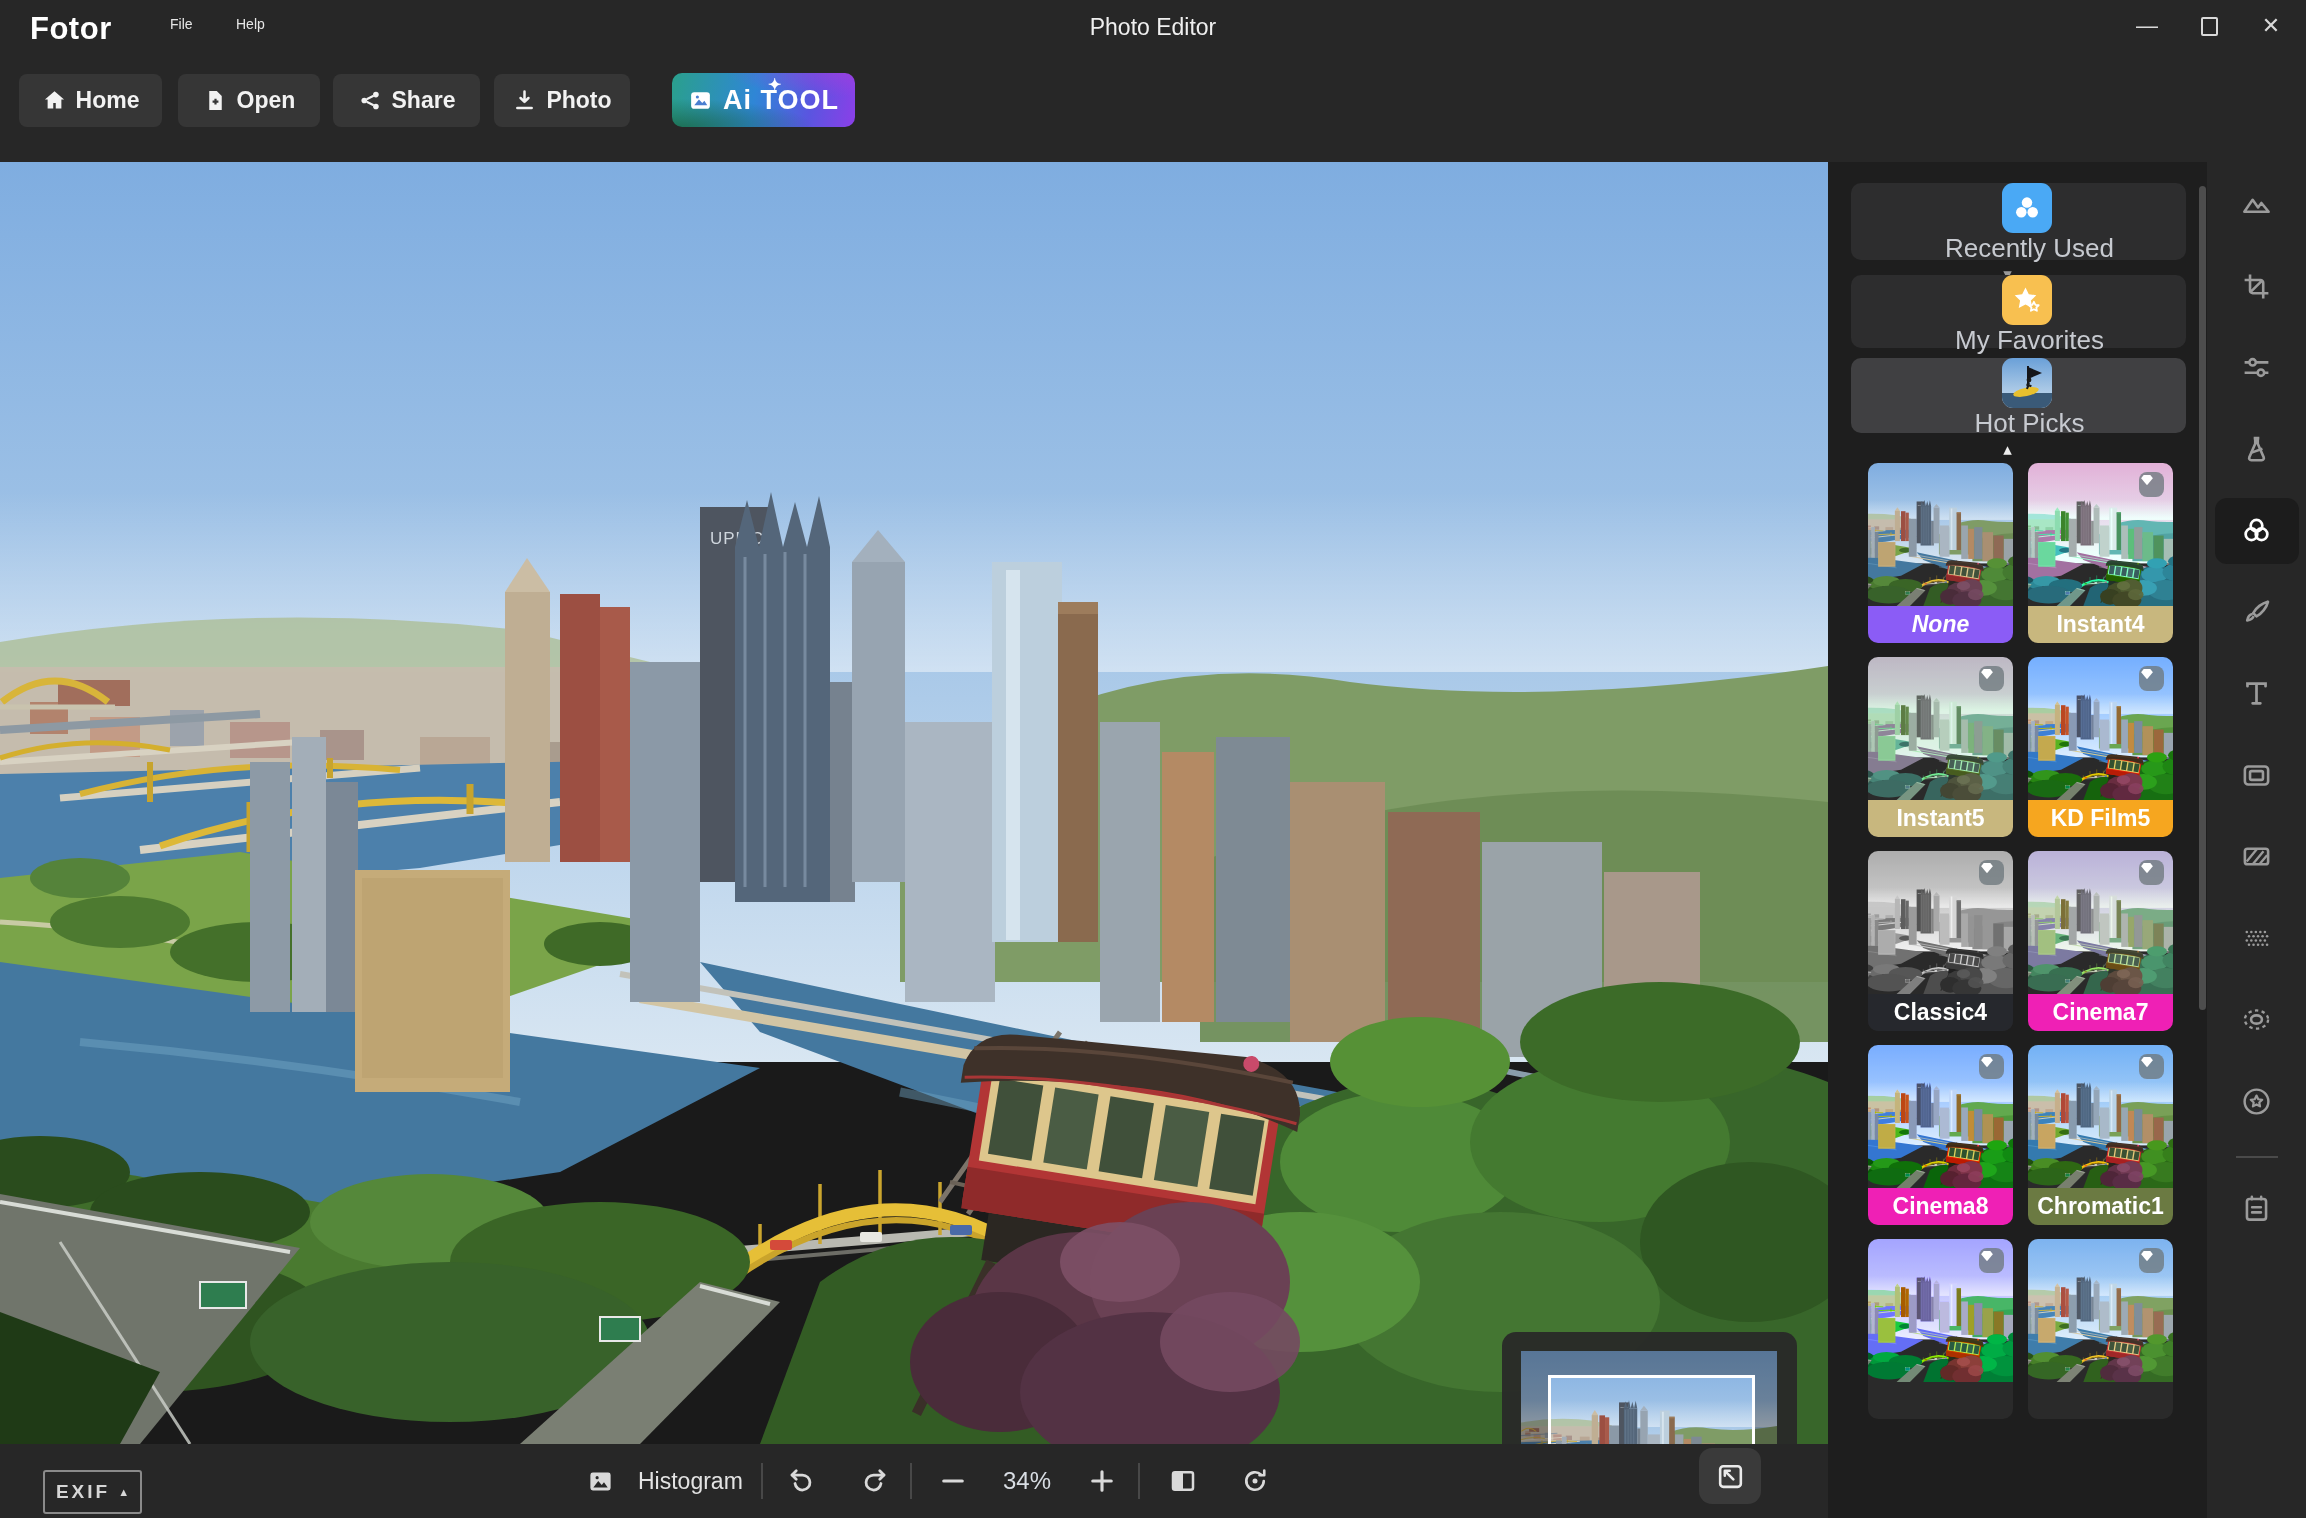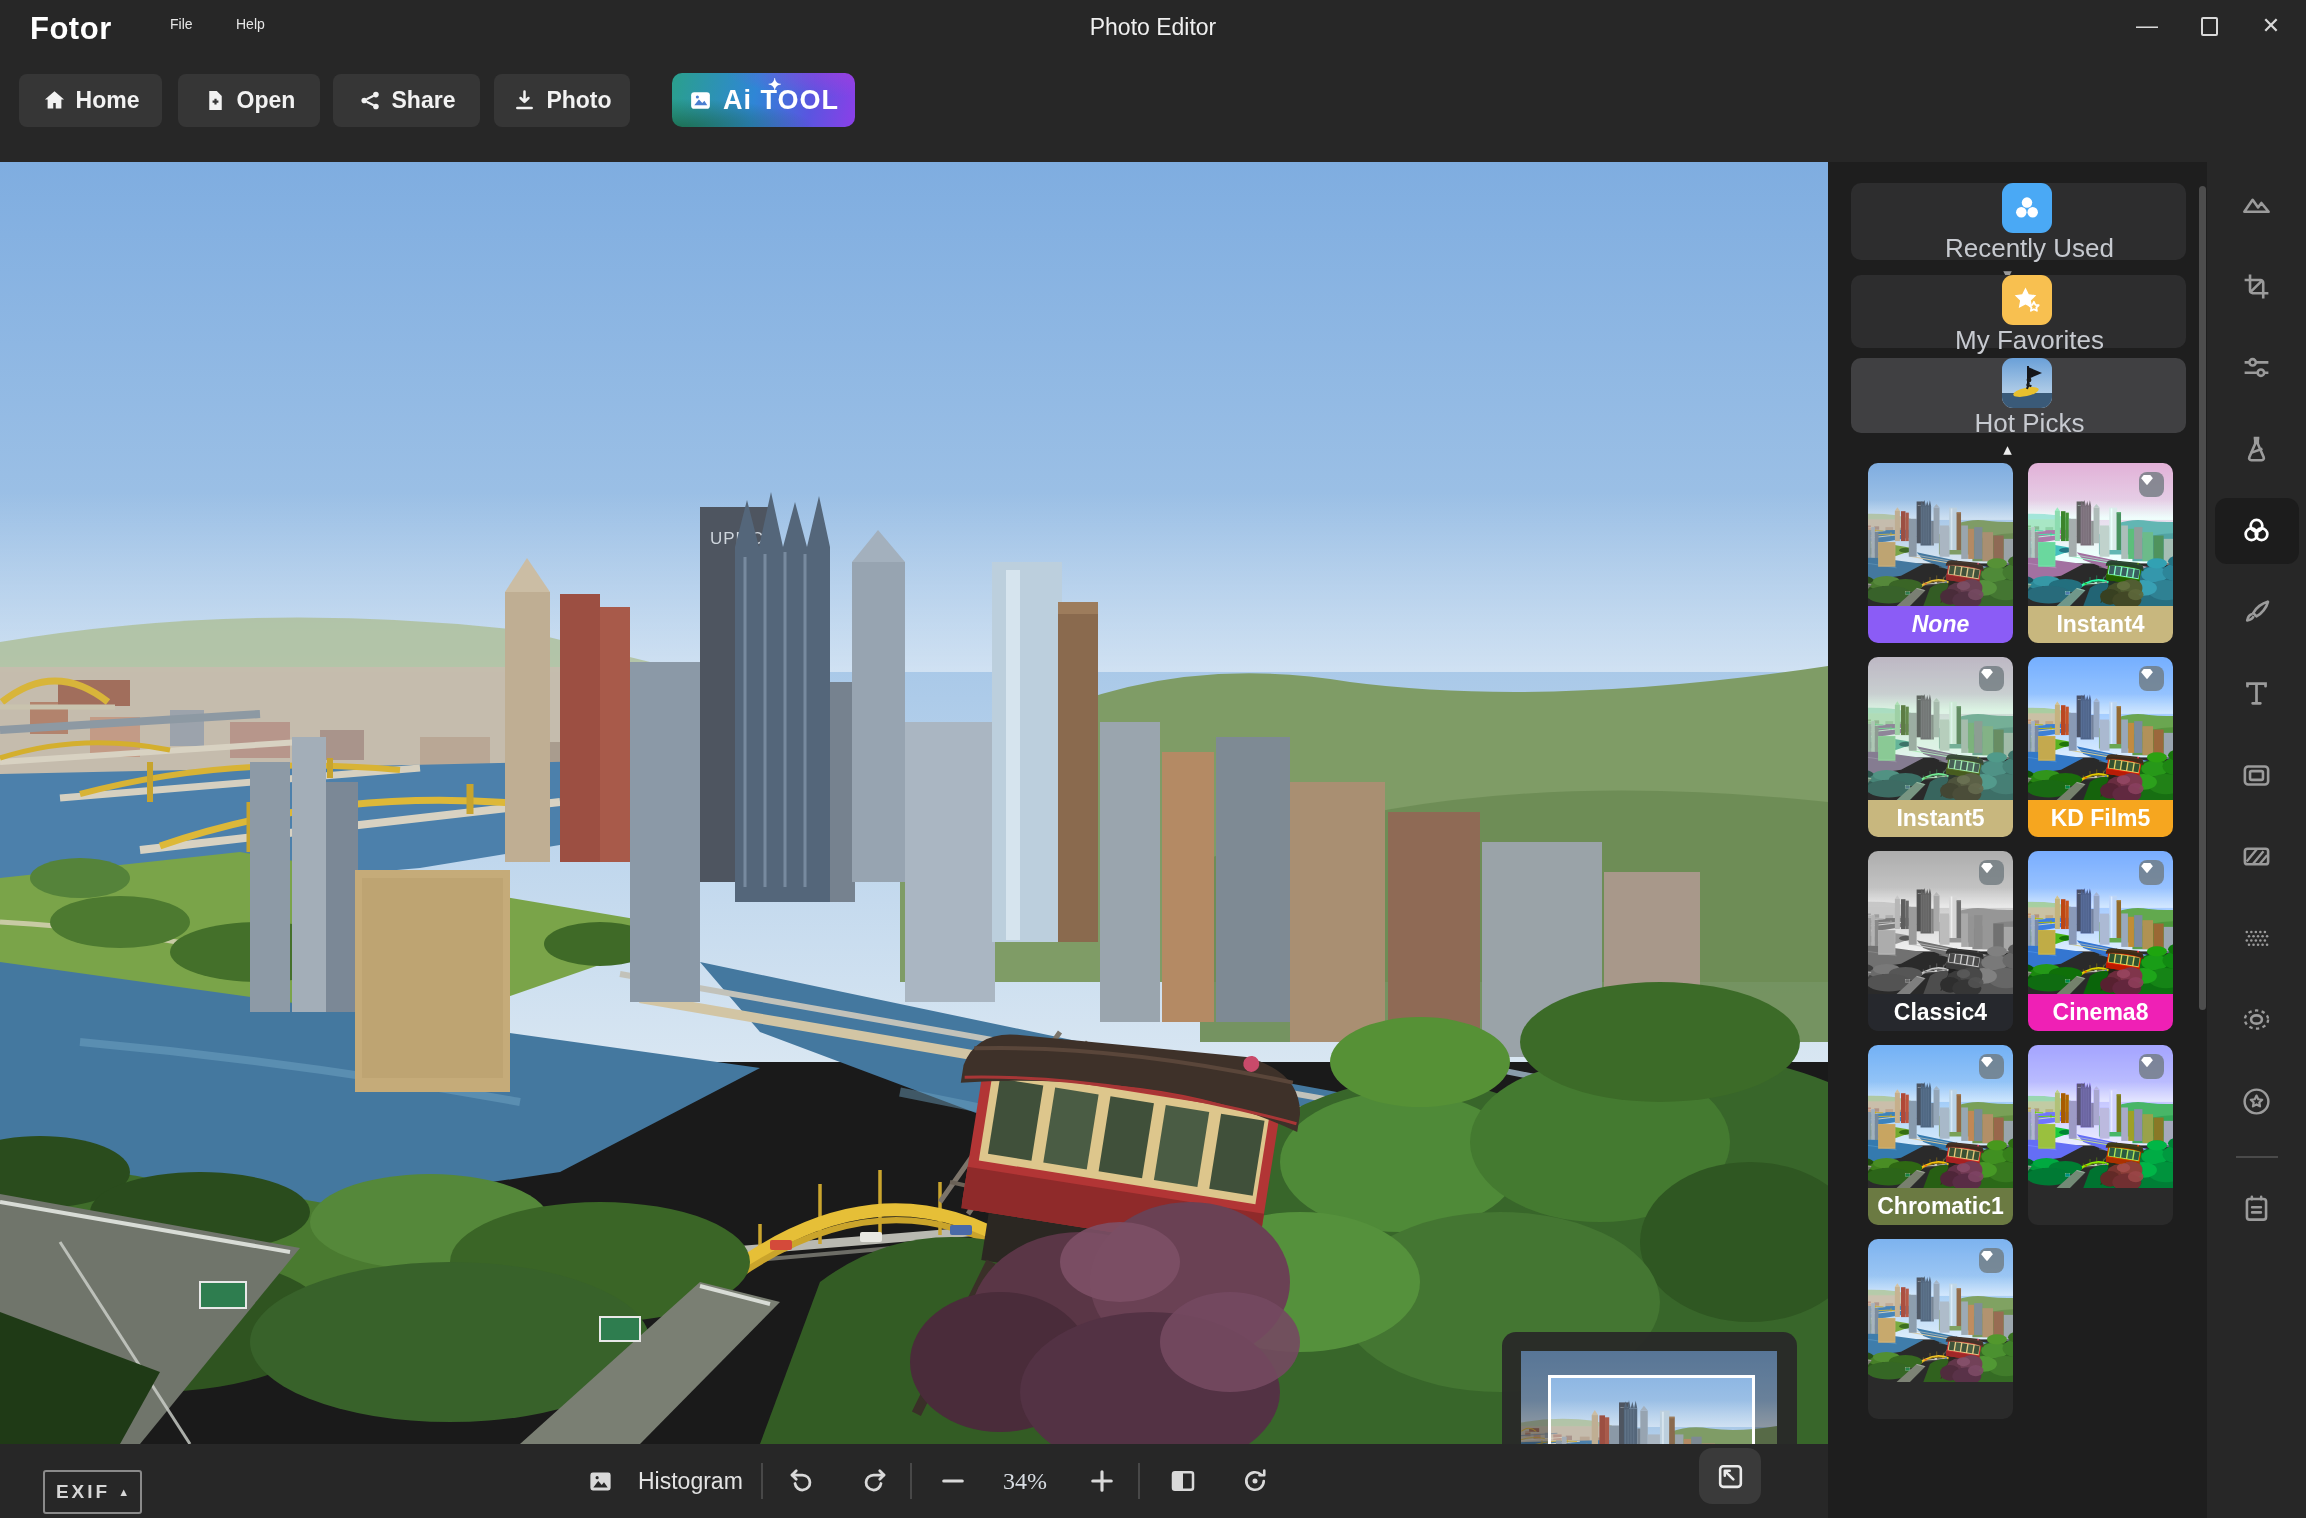--- a/index.html
+++ b/index.html
@@ -42,21 +42,21 @@
   .nav-viewport{position:absolute;left:27px;top:24px;width:201px;height:140px;border:3px solid #ffffff;box-shadow:0 0 0 999px rgba(15,15,15,.35);}
   
   .bottombar{position:absolute;left:0;top:1444px;width:1828px;height:74px;background:#272727;}
   .exif-btn{position:absolute;left:43px;top:26px;width:95px;height:40px;border:2px solid #8a8a8a;border-radius:3px;
     display:flex;align-items:center;justify-content:center;gap:8px;color:#d6d6d6;font-size:19px;letter-spacing:3px;font-weight:600;}
   .exif-arrow{font-size:11px;letter-spacing:0;}
   .hist-group{position:absolute;left:587px;top:0;height:74px;display:flex;align-items:center;gap:24px;color:#e3e3e3;font-size:23px;}
   .bb-divider{position:absolute;top:19px;width:2px;height:36px;background:#484848;}
   .bb-item{position:absolute;top:17px;width:42px;height:40px;display:flex;align-items:center;justify-content:center;color:#d9d9d9;}
   .bb-item svg{width:30px;height:30px;}
-  .zoom-val{position:absolute;top:0;height:74px;display:flex;align-items:center;color:#d8dde3;font-size:24px;font-family:Liberation Serif, serif;}
+  .zoom-val{position:absolute;top:0;height:74px;display:flex;align-items:center;color:#d8dde3;font-size:24px;}
   .fit-btn{position:absolute;left:1699px;top:4px;width:62px;height:56px;background:#3a3a3a;border-radius:13px;
     display:flex;align-items:center;justify-content:center;color:#eaeaea;}
   .fit-btn svg{width:31px;height:31px;}
   
   .filter-panel{position:absolute;left:1828px;top:162px;width:379px;height:1356px;background:#1e1e1e;}
   .fp-card{position:absolute;left:23px;width:335px;border-radius:10px;background:#2d2d2e;display:flex;align-items:center;flex-direction:column;}
   .fp-card.active{background:#404042;}
   .card-1{top:21px;height:77px;}
   .card-2{top:113px;height:73px;}
   .card-3{top:196px;height:75px;}
@@ -633,20 +633,33 @@
       <div class="badge">
             <svg viewBox="0 0 24 24">
               <use href="#i-gem"></use>
             </svg>
           </div>
     </div>
     <div class="tile-label" style="background: rgb(38, 40, 45);">Classic4</div>
   </div>
 
 
+  <div class="tile">
+    <div class="tile-img">
+      <svg viewBox="0 0 1828 1282" preserveAspectRatio="xMidYMid slice" class="f7">
+            <use href="#photoScene" width="1828" height="1282"></use>
+          </svg>
+      <div class="badge">
+            <svg viewBox="0 0 24 24">
+              <use href="#i-gem"></use>
+            </svg>
+          </div>
+    </div>
+    <div class="tile-label" style="background: rgb(239, 32, 181);">Cinema7</div>
+  </div>
 
   <div class="tile">
     <div class="tile-img">
       <svg viewBox="0 0 1828 1282" preserveAspectRatio="xMidYMid slice" class="f8">
             <use href="#photoScene" width="1828" height="1282"></use>
           </svg>
       <div class="badge">
             <svg viewBox="0 0 24 24">
               <use href="#i-gem"></use>
             </svg>

